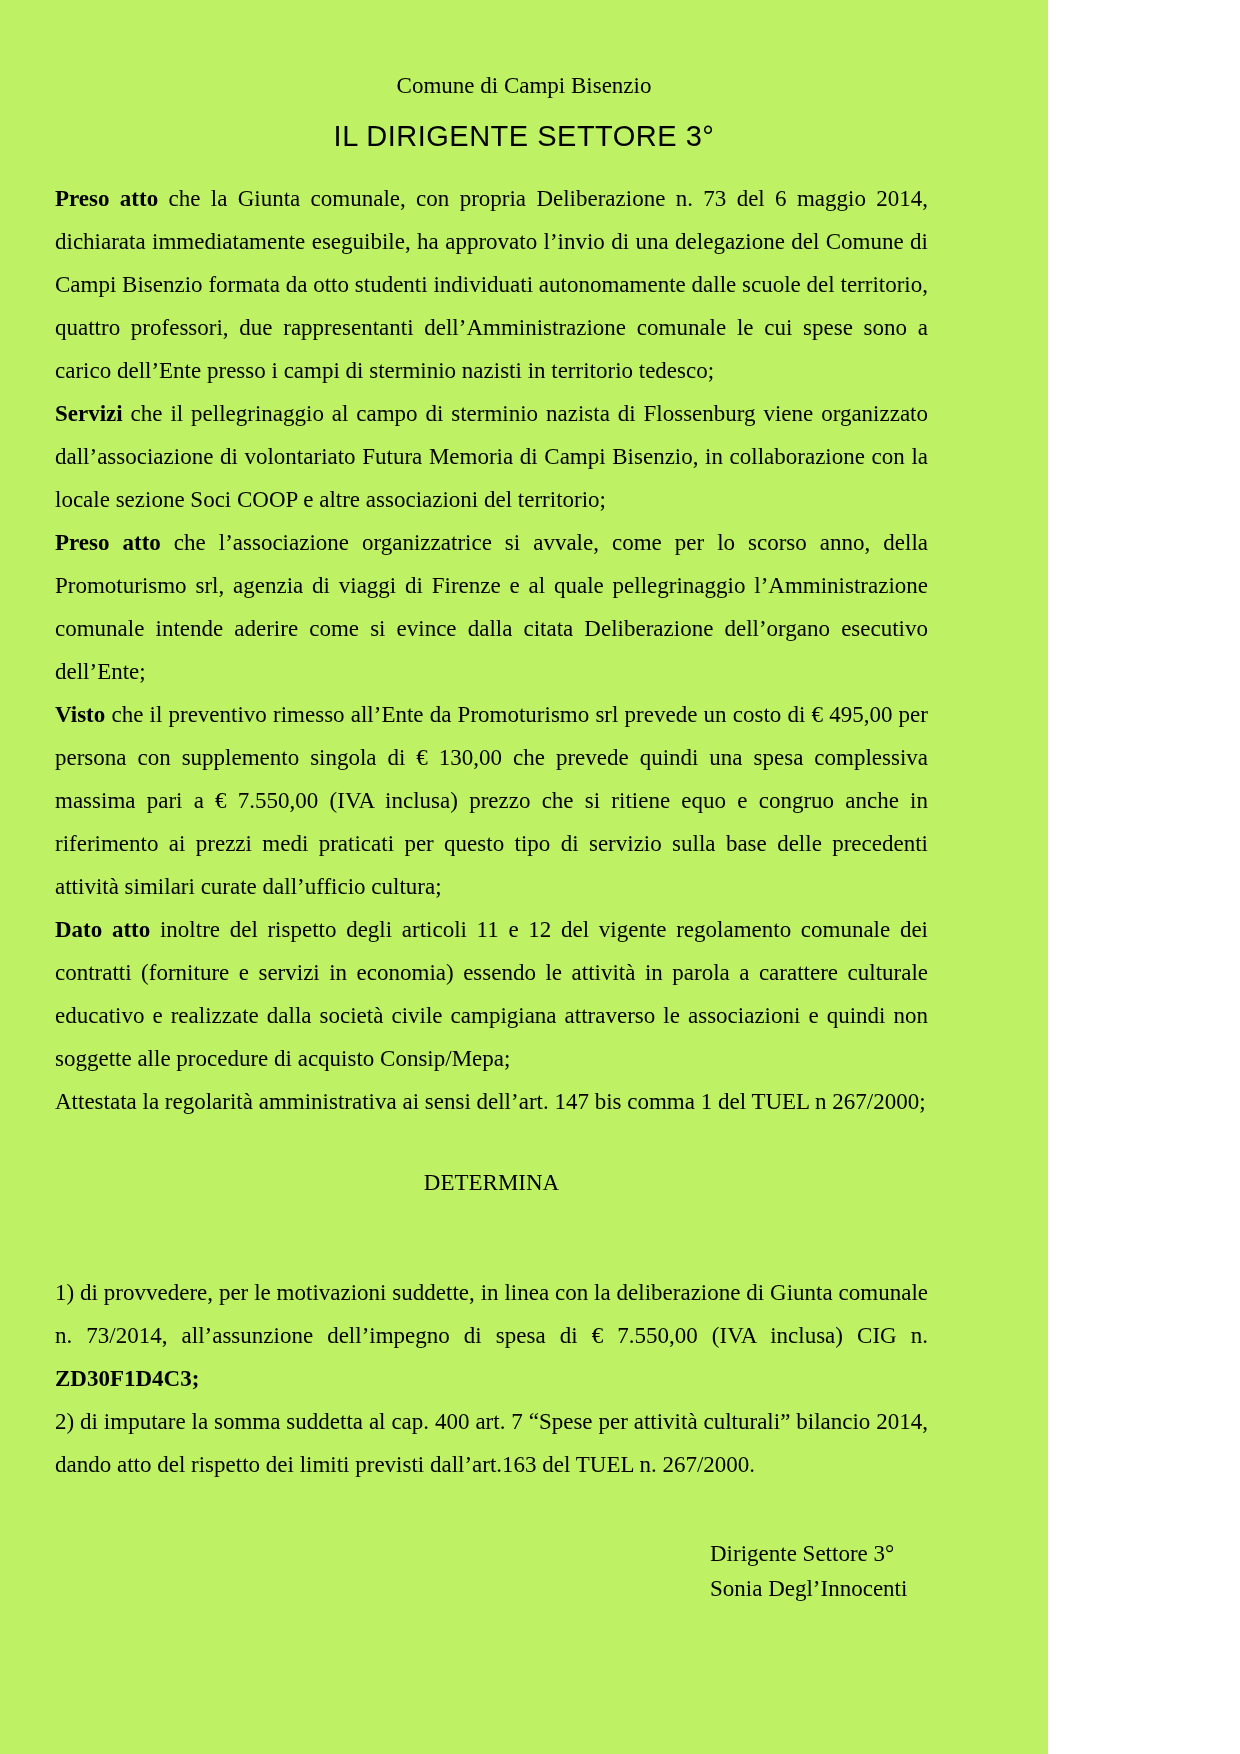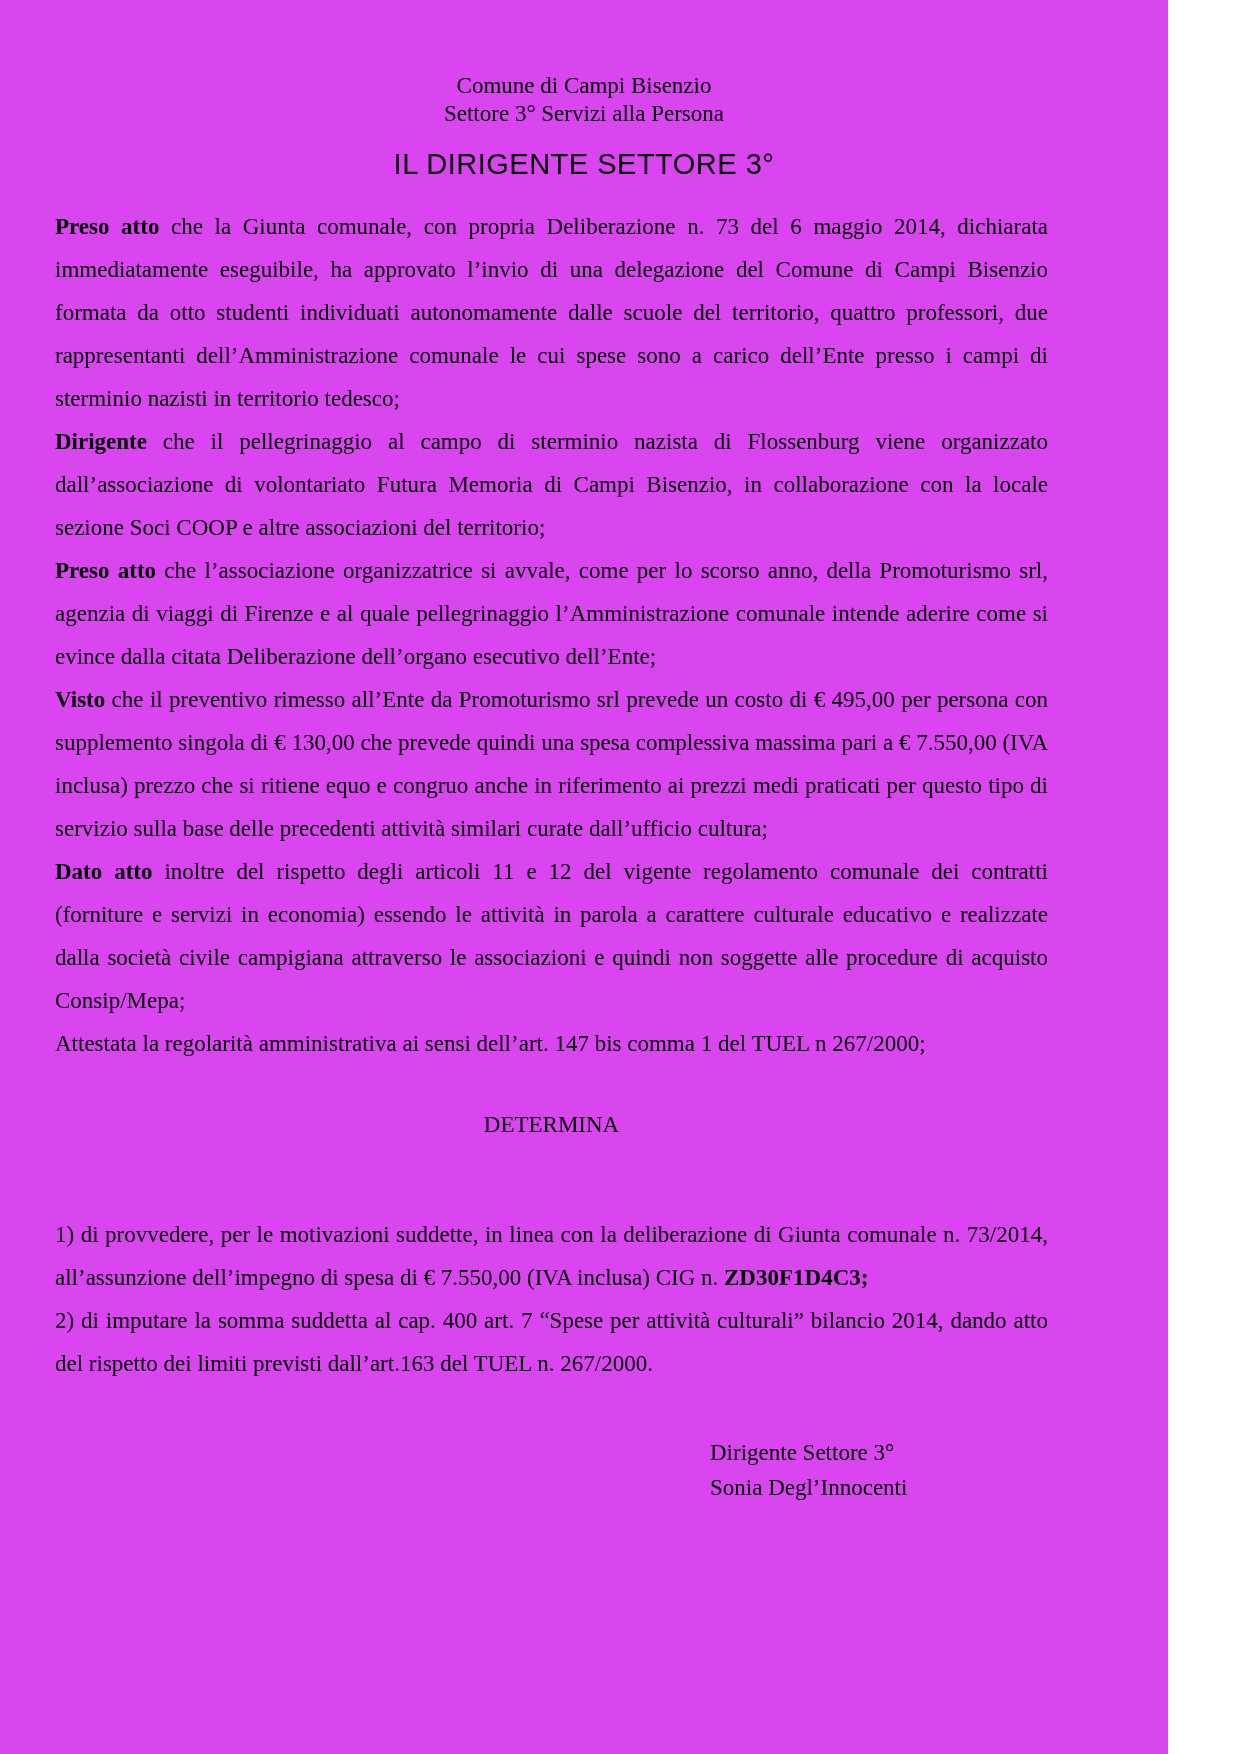--- a/index.html
+++ b/index.html
@@ -2,23 +2,23 @@
 <html><head>
 <meta charset="utf-8">
 <style>
   html, body {
     margin: 0;
     padding: 0;
     background: #ffffff;
   }
   .page {
     position: relative;
-    width: 1168px;
+    width: 1048px;
     height: 1754px;
-    background: #d946ef;
+    background: #bef264;
     color: #000000;
     font-family: "Liberation Serif", "DejaVu Serif", serif;
     overflow: hidden;
   }
   .doc-header {
     padding-top: 72px;
     text-align: center;
     font-size: 23px;
     line-height: 28px;
   }
@@ -62,31 +62,30 @@
     line-height: 35px;
   }
 </style>
 </head>
 <body>
 
 <div class="page">
 
   <div class="doc-header">
     <div>Comune di Campi Bisenzio</div>
-    <div>Settore 3° Servizi alla Persona</div>
   </div>
 
   <div class="doc-title">IL DIRIGENTE SETTORE 3°</div>
 
   <div class="content">
     <div class="body-text">
 
       <p><span class="b">Preso atto</span><span> che la Giunta comunale, con propria Deliberazione n. 73 del 6 maggio 2014, dichiarata immediatamente eseguibile, ha approvato l’invio di una delegazione del Comune di Campi Bisenzio formata da otto studenti individuati autonomamente dalle scuole del territorio, quattro professori, due rappresentanti dell’Amministrazione comunale le cui spese sono a carico dell’Ente presso i campi di sterminio nazisti in territorio tedesco;</span></p>
 
-      <p><span class="b">Dirigente</span><span> che il pellegrinaggio al campo di sterminio nazista di Flossenburg viene organizzato dall’associazione di volontariato Futura Memoria di Campi Bisenzio, in collaborazione con la locale sezione Soci COOP e altre associazioni del territorio;</span></p>
+      <p><span class="b">Servizi</span><span> che il pellegrinaggio al campo di sterminio nazista di Flossenburg viene organizzato dall’associazione di volontariato Futura Memoria di Campi Bisenzio, in collaborazione con la locale sezione Soci COOP e altre associazioni del territorio;</span></p>
 
       <p><span class="b">Preso atto</span><span> che l’associazione organizzatrice si avvale, come per lo scorso anno, della Promoturismo srl, agenzia di viaggi di Firenze e al quale pellegrinaggio l’Amministrazione comunale intende aderire come si evince dalla citata Deliberazione dell’organo esecutivo dell’Ente;</span></p>
 
       <p><span class="b">Visto</span><span> che il preventivo rimesso all’Ente da Promoturismo srl prevede un costo di € 495,00 per persona con supplemento singola di € 130,00 che prevede quindi una spesa complessiva massima pari a € 7.550,00 (IVA inclusa) prezzo che si ritiene equo e congruo anche in riferimento ai prezzi medi praticati per questo tipo di servizio sulla base delle precedenti attività similari curate dall’ufficio cultura;</span></p>
 
 
       <p><span class="b">Dato atto</span><span> inoltre del rispetto degli articoli 11 e 12 del vigente regolamento comunale dei contratti (forniture e servizi in economia) essendo le attività in parola a carattere culturale educativo e realizzate dalla società civile campigiana attraverso le associazioni e quindi non soggette alle procedure di acquisto Consip/Mepa;</span></p>
 
       <p><span class="b"></span><span>Attestata la regolarità amministrativa ai sensi dell’art. 147 bis comma 1 del TUEL n 267/2000;</span></p>
 

